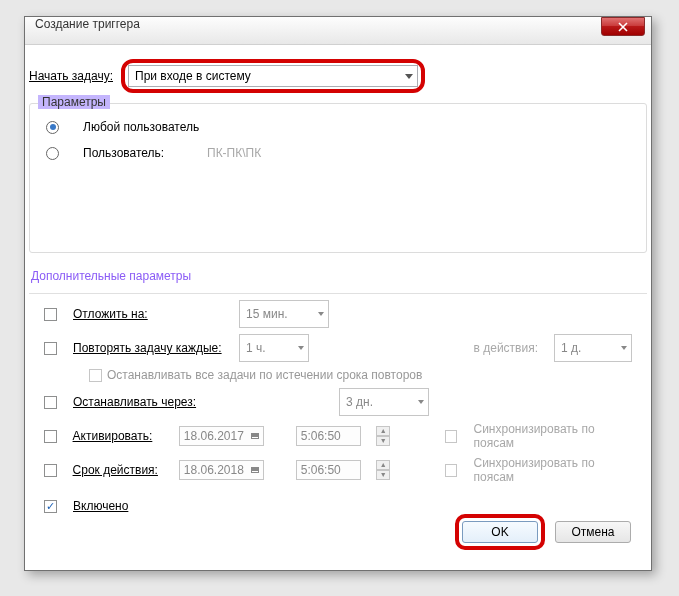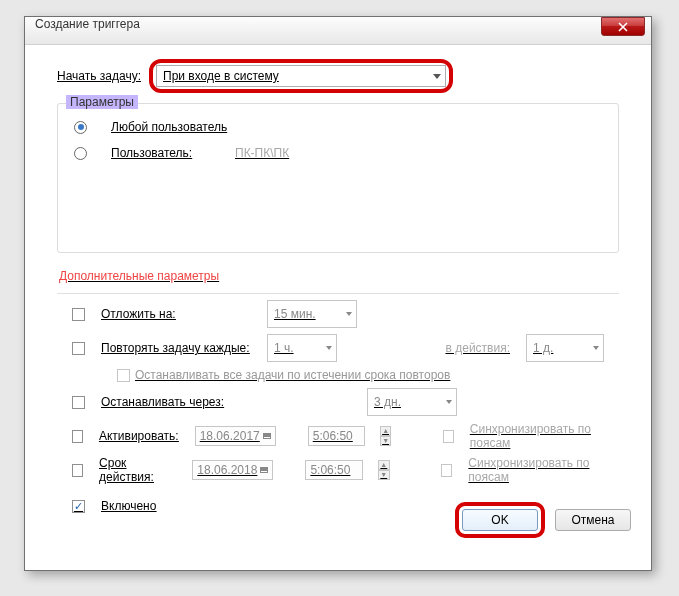--- a/index.html
+++ b/index.html
@@ -14,21 +14,21 @@
   height: 28px; background: linear-gradient(#fdfdfd, #e8e8e8);
   border-bottom: 1px solid #d0d0d0; display: flex; align-items: flex-start;
   padding: 0 6px 0 10px; color: #333;
 }
 .titlebar .title { flex: 1; }
 .close-btn {
   width: 44px; height: 19px; background: linear-gradient(#e07070, #c83838 49%, #b81818 50%, #a00000);
   border: 1px solid #8a2a2a; border-radius: 0 0 3px 3px; color: #fff;
   display: flex; align-items: center; justify-content: center; font-size: 11px; cursor: pointer;
 }
-.content { padding: 14px 32px 12px; text-decoration: underline; }
+.content { padding: 14px 4px 12px; }
 
 .row-start { display: flex; align-items: center; gap: 8px; margin-bottom: 10px; }
 .lbl-start { text-decoration: underline; }
 
 .highlight-red {
   border: 4px solid #d40202; border-radius: 12px; padding: 2px 3px;
   display: inline-flex; align-items: center;
 }
 .combo {
   display: flex; align-items: center; justify-content: space-between;
@@ -45,38 +45,38 @@
 .radio { width: 13px; height: 13px; border: 1px solid #666; border-radius: 50%; display: inline-flex; align-items: center; justify-content: center; background: #fff; }
 .radio.checked::after { content: ""; width: 6px; height: 6px; background: #3878c7; border-radius: 50%; }
 .disabled-txt { color: #a8a8a8; }
 
 .btn {
   height: 22px; border: 1px solid #acacac; background: linear-gradient(#f7f7f7, #e6e6e6);
   padding: 0 10px; border-radius: 3px; cursor: pointer; display: inline-flex; align-items: center;
 }
 .btn.disabled { color: #9a9a9a; cursor: default; }
 
-.section-title { margin: 16px 0 10px 2px; color: #ef4444; }
+.section-title { margin: 16px 0 10px 2px; color: #8b5cf6; }
 .hr { border-top: 1px solid #e0e0e0; margin-bottom: 0; }
 
 .adv-row { display: flex; align-items: center; gap: 16px; margin: 6px 15px; min-height: 24px; }
 .cb { width: 13px; height: 13px; border: 1px solid #8e8f8f; background: #fff; display: inline-flex; align-items: center; justify-content: center; }
 .cb.checked::after { content: "✓"; font-size: 11px; color: #1a5fb4; line-height: 1; }
 .ul { text-decoration: underline; }
 .combo-sm { width: 90px; height: 28px; border: 1px solid #c6c6c6; background: #fff; display: flex; align-items: center; justify-content: space-between; padding: 0 4px 0 6px; color: #888; }
 .combo-sm .arrow { width: 0; height: 0; border-left: 3px solid transparent; border-right: 3px solid transparent; border-top: 4px solid #888; }
 .date-inp, .time-inp { height: 20px; border: 1px solid #c6c6c6; padding: 0 4px; display: inline-flex; align-items: center; color: #888; background: #fdfdfd; }
 .date-inp { width: 88px; justify-content: space-between; }
 .time-inp { width: 68px; justify-content: space-between; }
 .spin { width: 14px; display: inline-flex; flex-direction: column; margin-left: -1px; }
 .spin span { height: 10px; border: 1px solid #c6c6c6; background: #f0f0f0; font-size: 7px; line-height: 7px; text-align: center; color: #888; }
 .calicon { width: 8px; height: 6px; border-top: 4px solid #888; border-left: 1px solid #888; border-right: 1px solid #888; border-bottom: 1px solid #888; margin-left: 3px;}
 .sub-row { margin-left: 60px; display: flex; align-items: center; gap: 5px; color: #999; margin-top: 2px; margin-bottom: 6px; }
 
-.footer { position: absolute; right: 20px; bottom: 32px; display: flex; gap: 10px; align-items: center; }
+.footer { position: absolute; right: 20px; bottom: 20px; display: flex; gap: 10px; align-items: center; }
 .ok-wrap { border: 4px solid #d40202; border-radius: 10px; padding: 3px; }
 .ok-btn, .cancel-btn { width: 76px; height: 22px; border: 1px solid #7a9bbf; border-radius: 3px; background: linear-gradient(#f6fbff,#e4effa); display: flex; align-items: center; justify-content: center; cursor: pointer; }
 .cancel-btn { border-color: #acacac; background: linear-gradient(#f7f7f7,#e6e6e6); }
 </style>
 </head>
 <body>
 
 <div class="dialog">
   <div class="titlebar">
     <span class="title">Создание триггера</span>

